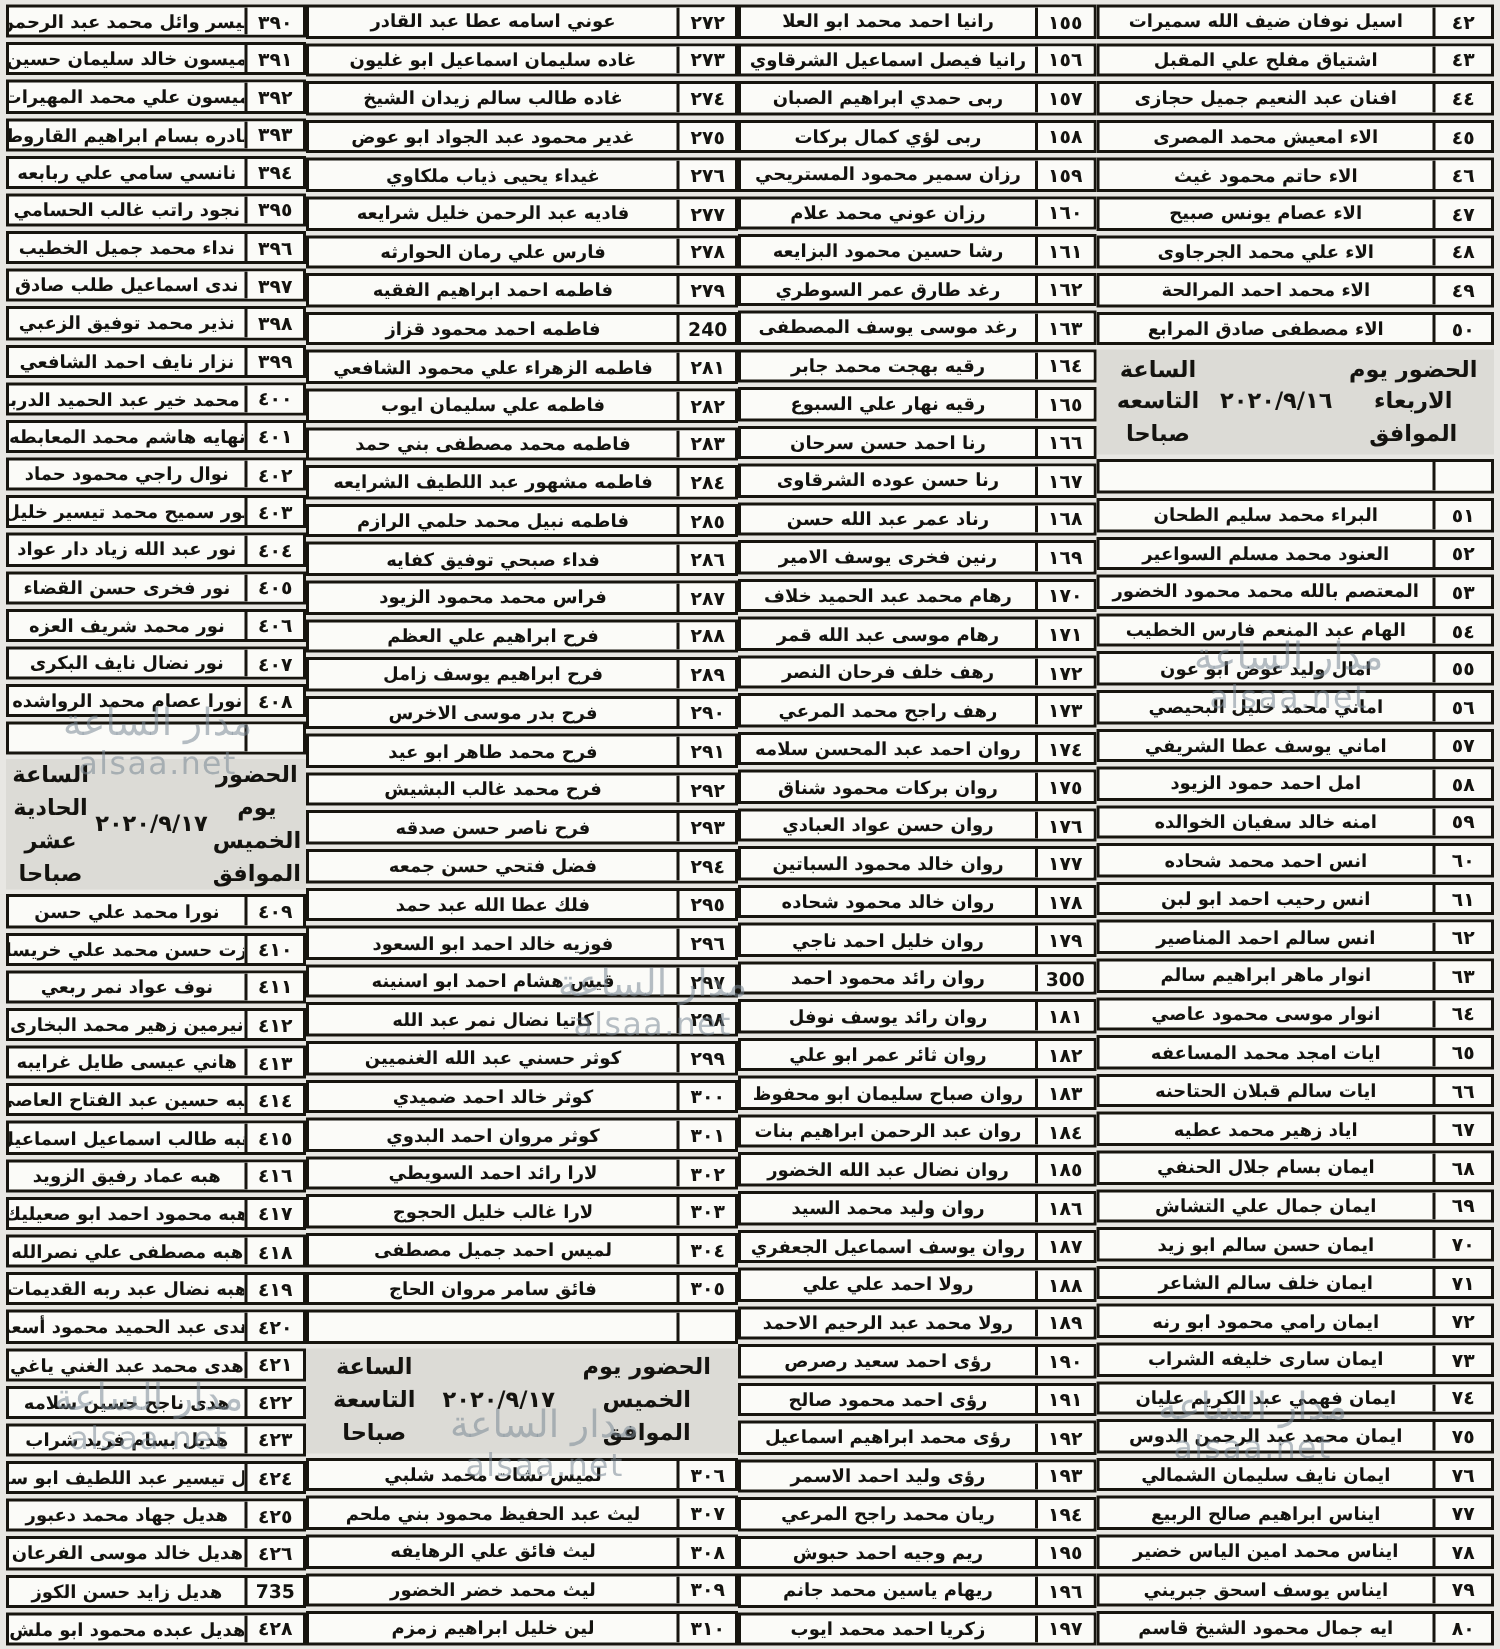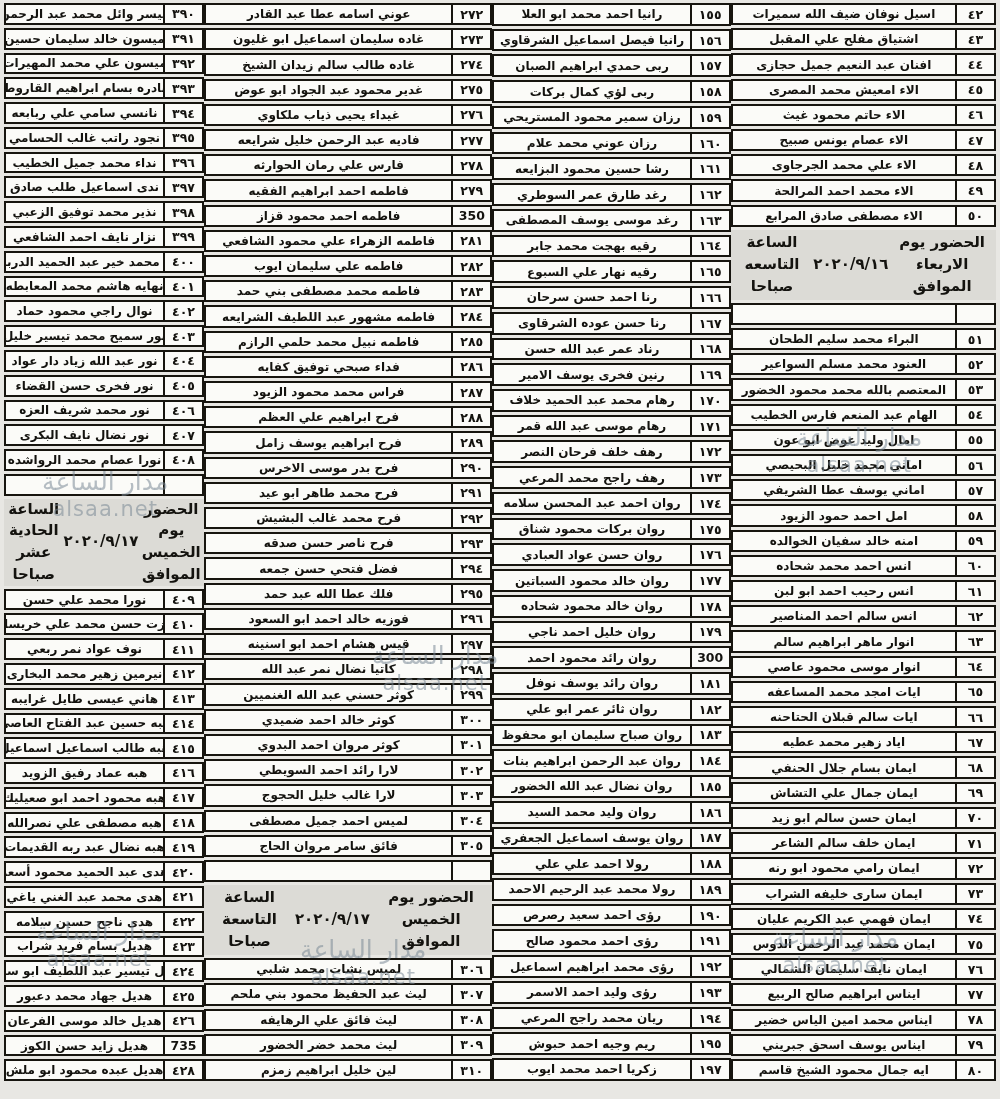--- a/index.html
+++ b/index.html
@@ -27,21 +27,21 @@
   .row{
     flex:1 1 0;
     margin-bottom:3px;
     min-height:0;
     background:#fbfbf8;
     border:2px solid #17150f;
     display:flex;
     direction:ltr;              
     box-sizing:border-box;
   }
-  .row:last-child{margin-bottom:16px;}
+  .row:last-child{margin-bottom:0;}
   .cell-name{
     flex:1;display:flex;align-items:center;justify-content:center;
     font-size:12px;font-weight:700;direction:rtl;
     white-space:nowrap;overflow:hidden;padding:0 3px;
   }
   .cell-num{
     width:37px;flex:0 0 37px;
     border-left:2px solid #17150f;
     display:flex;align-items:center;justify-content:center;
     font-size:12.5px;font-weight:700;
@@ -402,20 +402,24 @@
         </div>
         <div class="row">
           <div class="cell-name">ريان محمد راجح المرعي</div>
           <div class="cell-num">١٩٤</div>
         </div>
         <div class="row">
           <div class="cell-name">ريم وجيه احمد حبوش</div>
           <div class="cell-num">١٩٥</div>
         </div>
         <div class="row">
+          <div class="cell-name">ريهام ياسين محمد جانم</div>
+          <div class="cell-num">١٩٦</div>
+        </div>
+        <div class="row">
           <div class="cell-name">زكريا احمد محمد ايوب</div>
           <div class="cell-num">١٩٧</div>
         </div>
       </div>
       <div class="col col-2">
         <div class="row">
           <div class="cell-name">عوني اسامه عطا عبد القادر</div>
           <div class="cell-num">٢٧٢</div>
         </div>
         <div class="row">
@@ -441,21 +445,21 @@
         <div class="row">
           <div class="cell-name">فارس علي رمان الحوارثه</div>
           <div class="cell-num">٢٧٨</div>
         </div>
         <div class="row">
           <div class="cell-name">فاطمه احمد ابراهيم الفقيه</div>
           <div class="cell-num">٢٧٩</div>
         </div>
         <div class="row">
           <div class="cell-name">فاطمه احمد محمود قزاز</div>
-          <div class="cell-num">350</div>
+          <div class="cell-num">240</div>
         </div>
         <div class="row">
           <div class="cell-name">فاطمه الزهراء علي محمود الشافعي</div>
           <div class="cell-num">٢٨١</div>
         </div>
         <div class="row">
           <div class="cell-name">فاطمه علي سليمان ايوب</div>
           <div class="cell-num">٢٨٢</div>
         </div>
         <div class="row">

